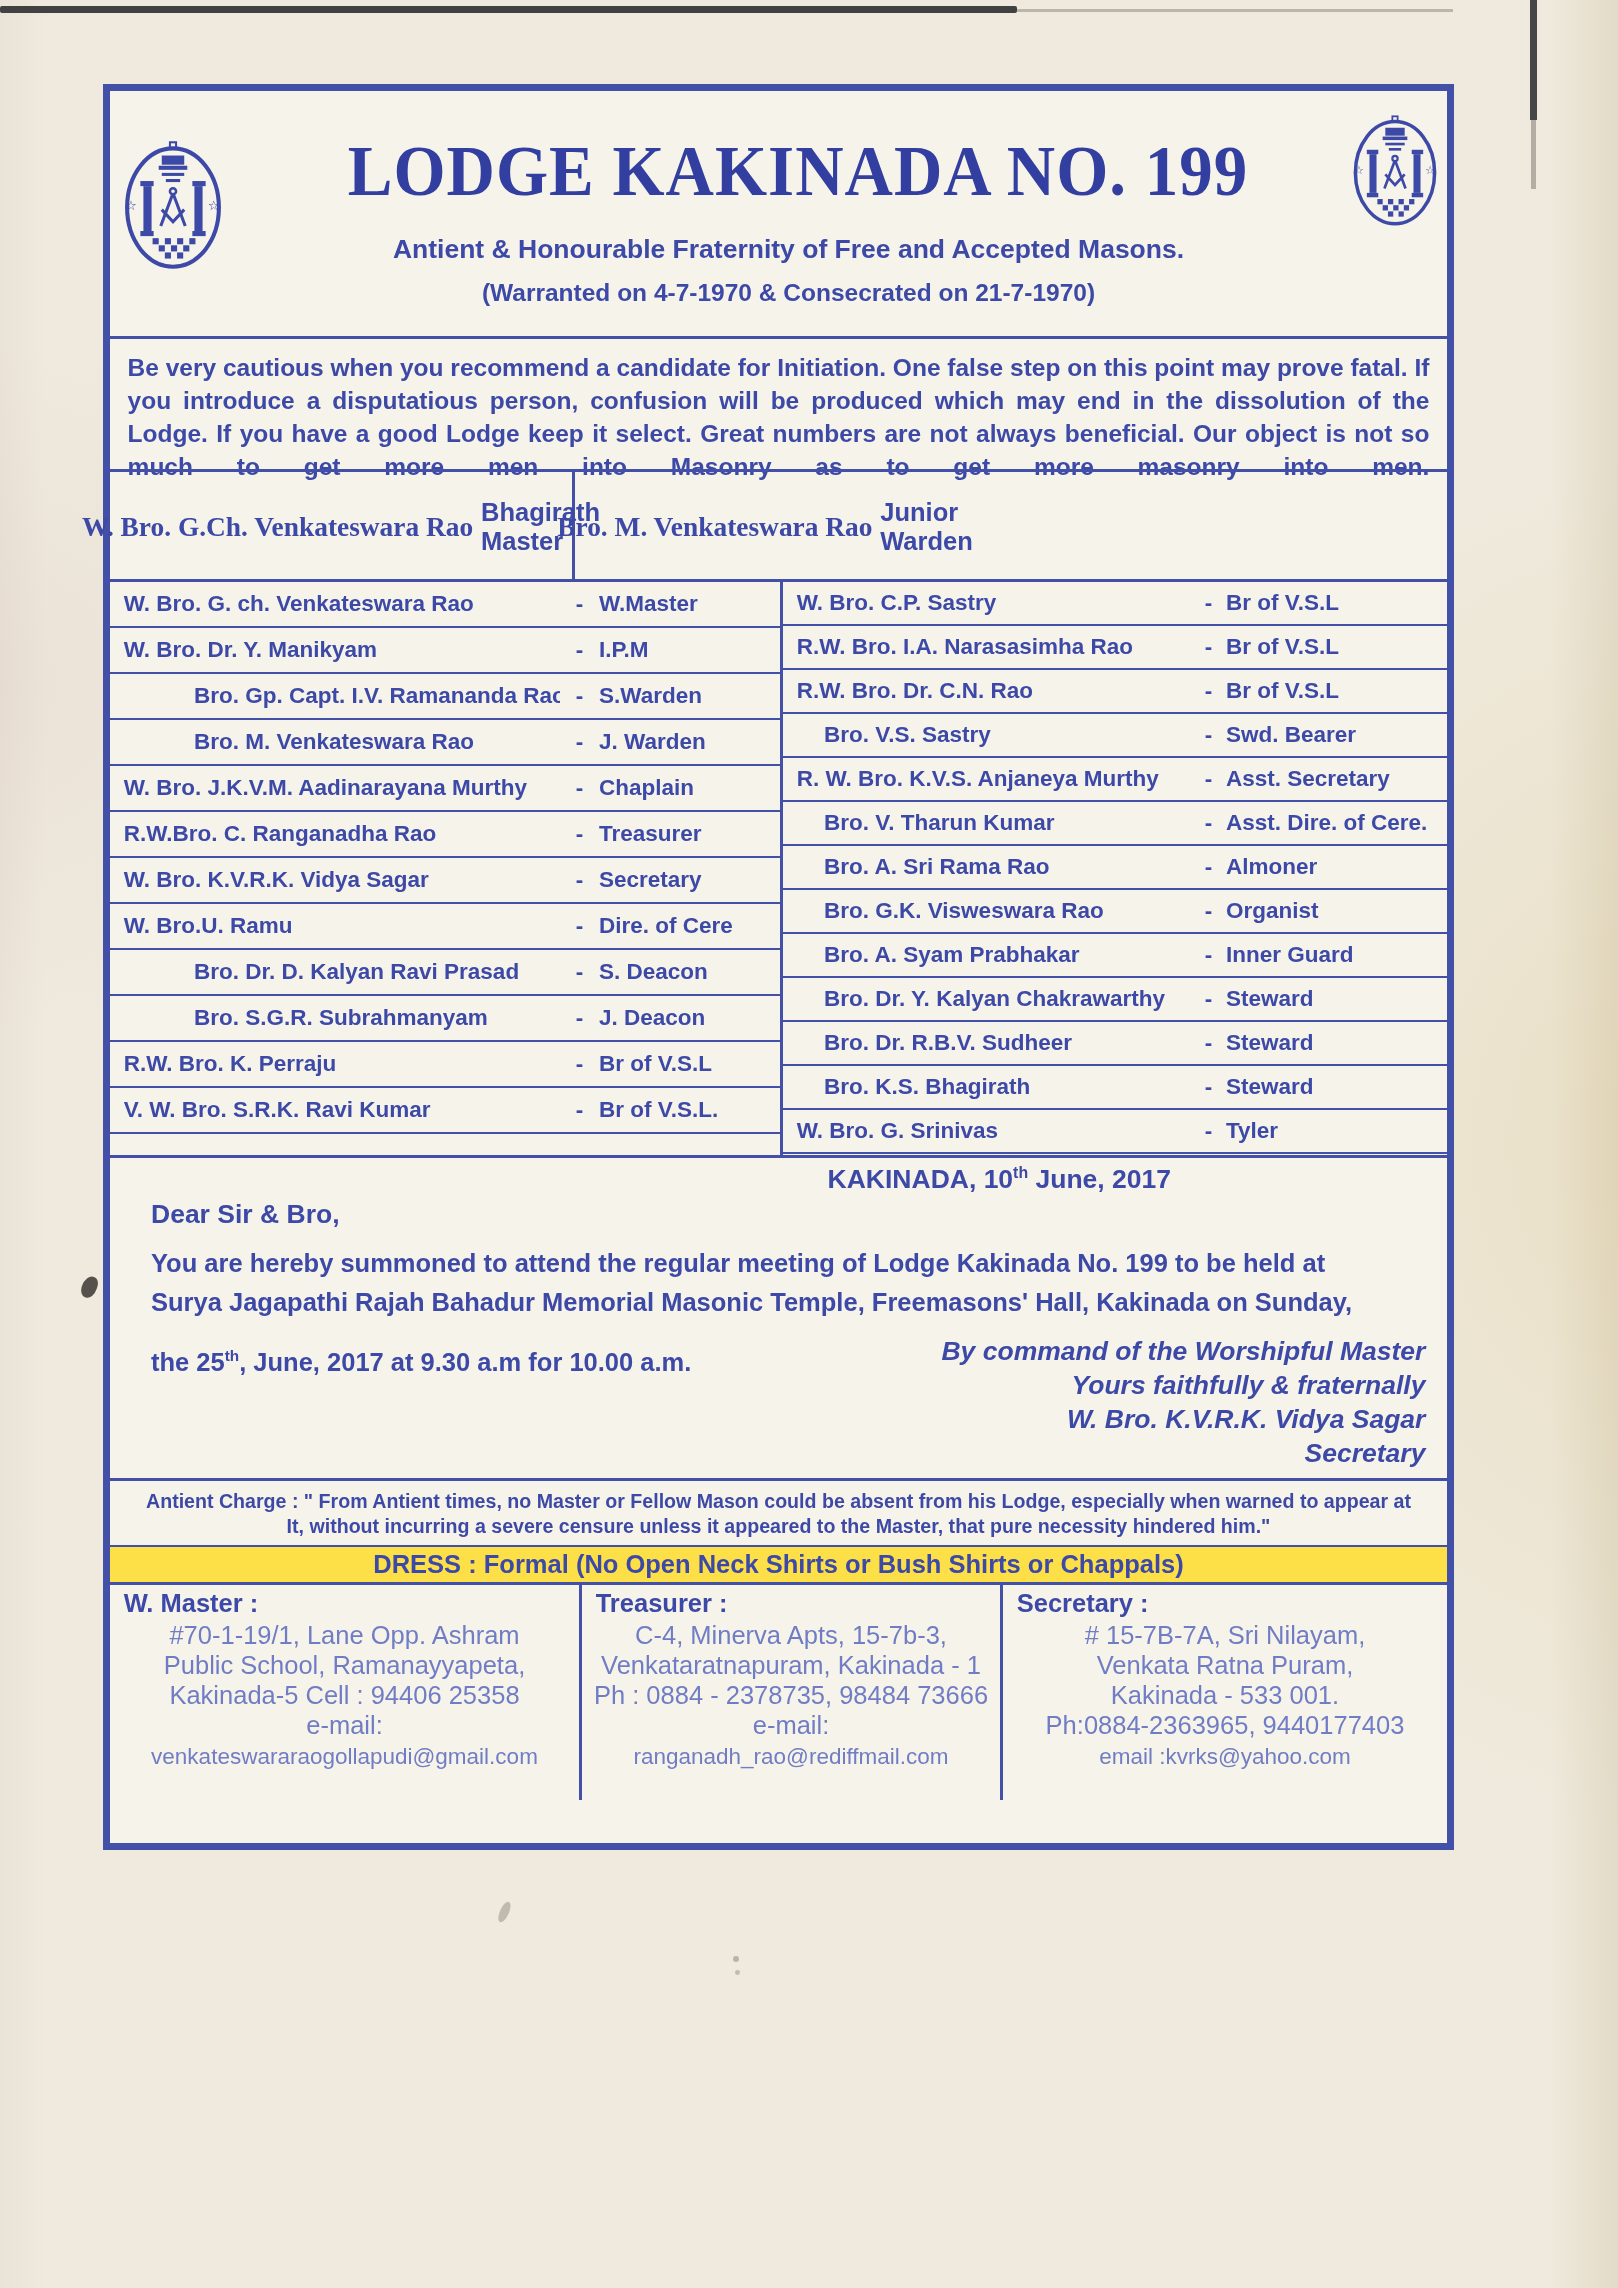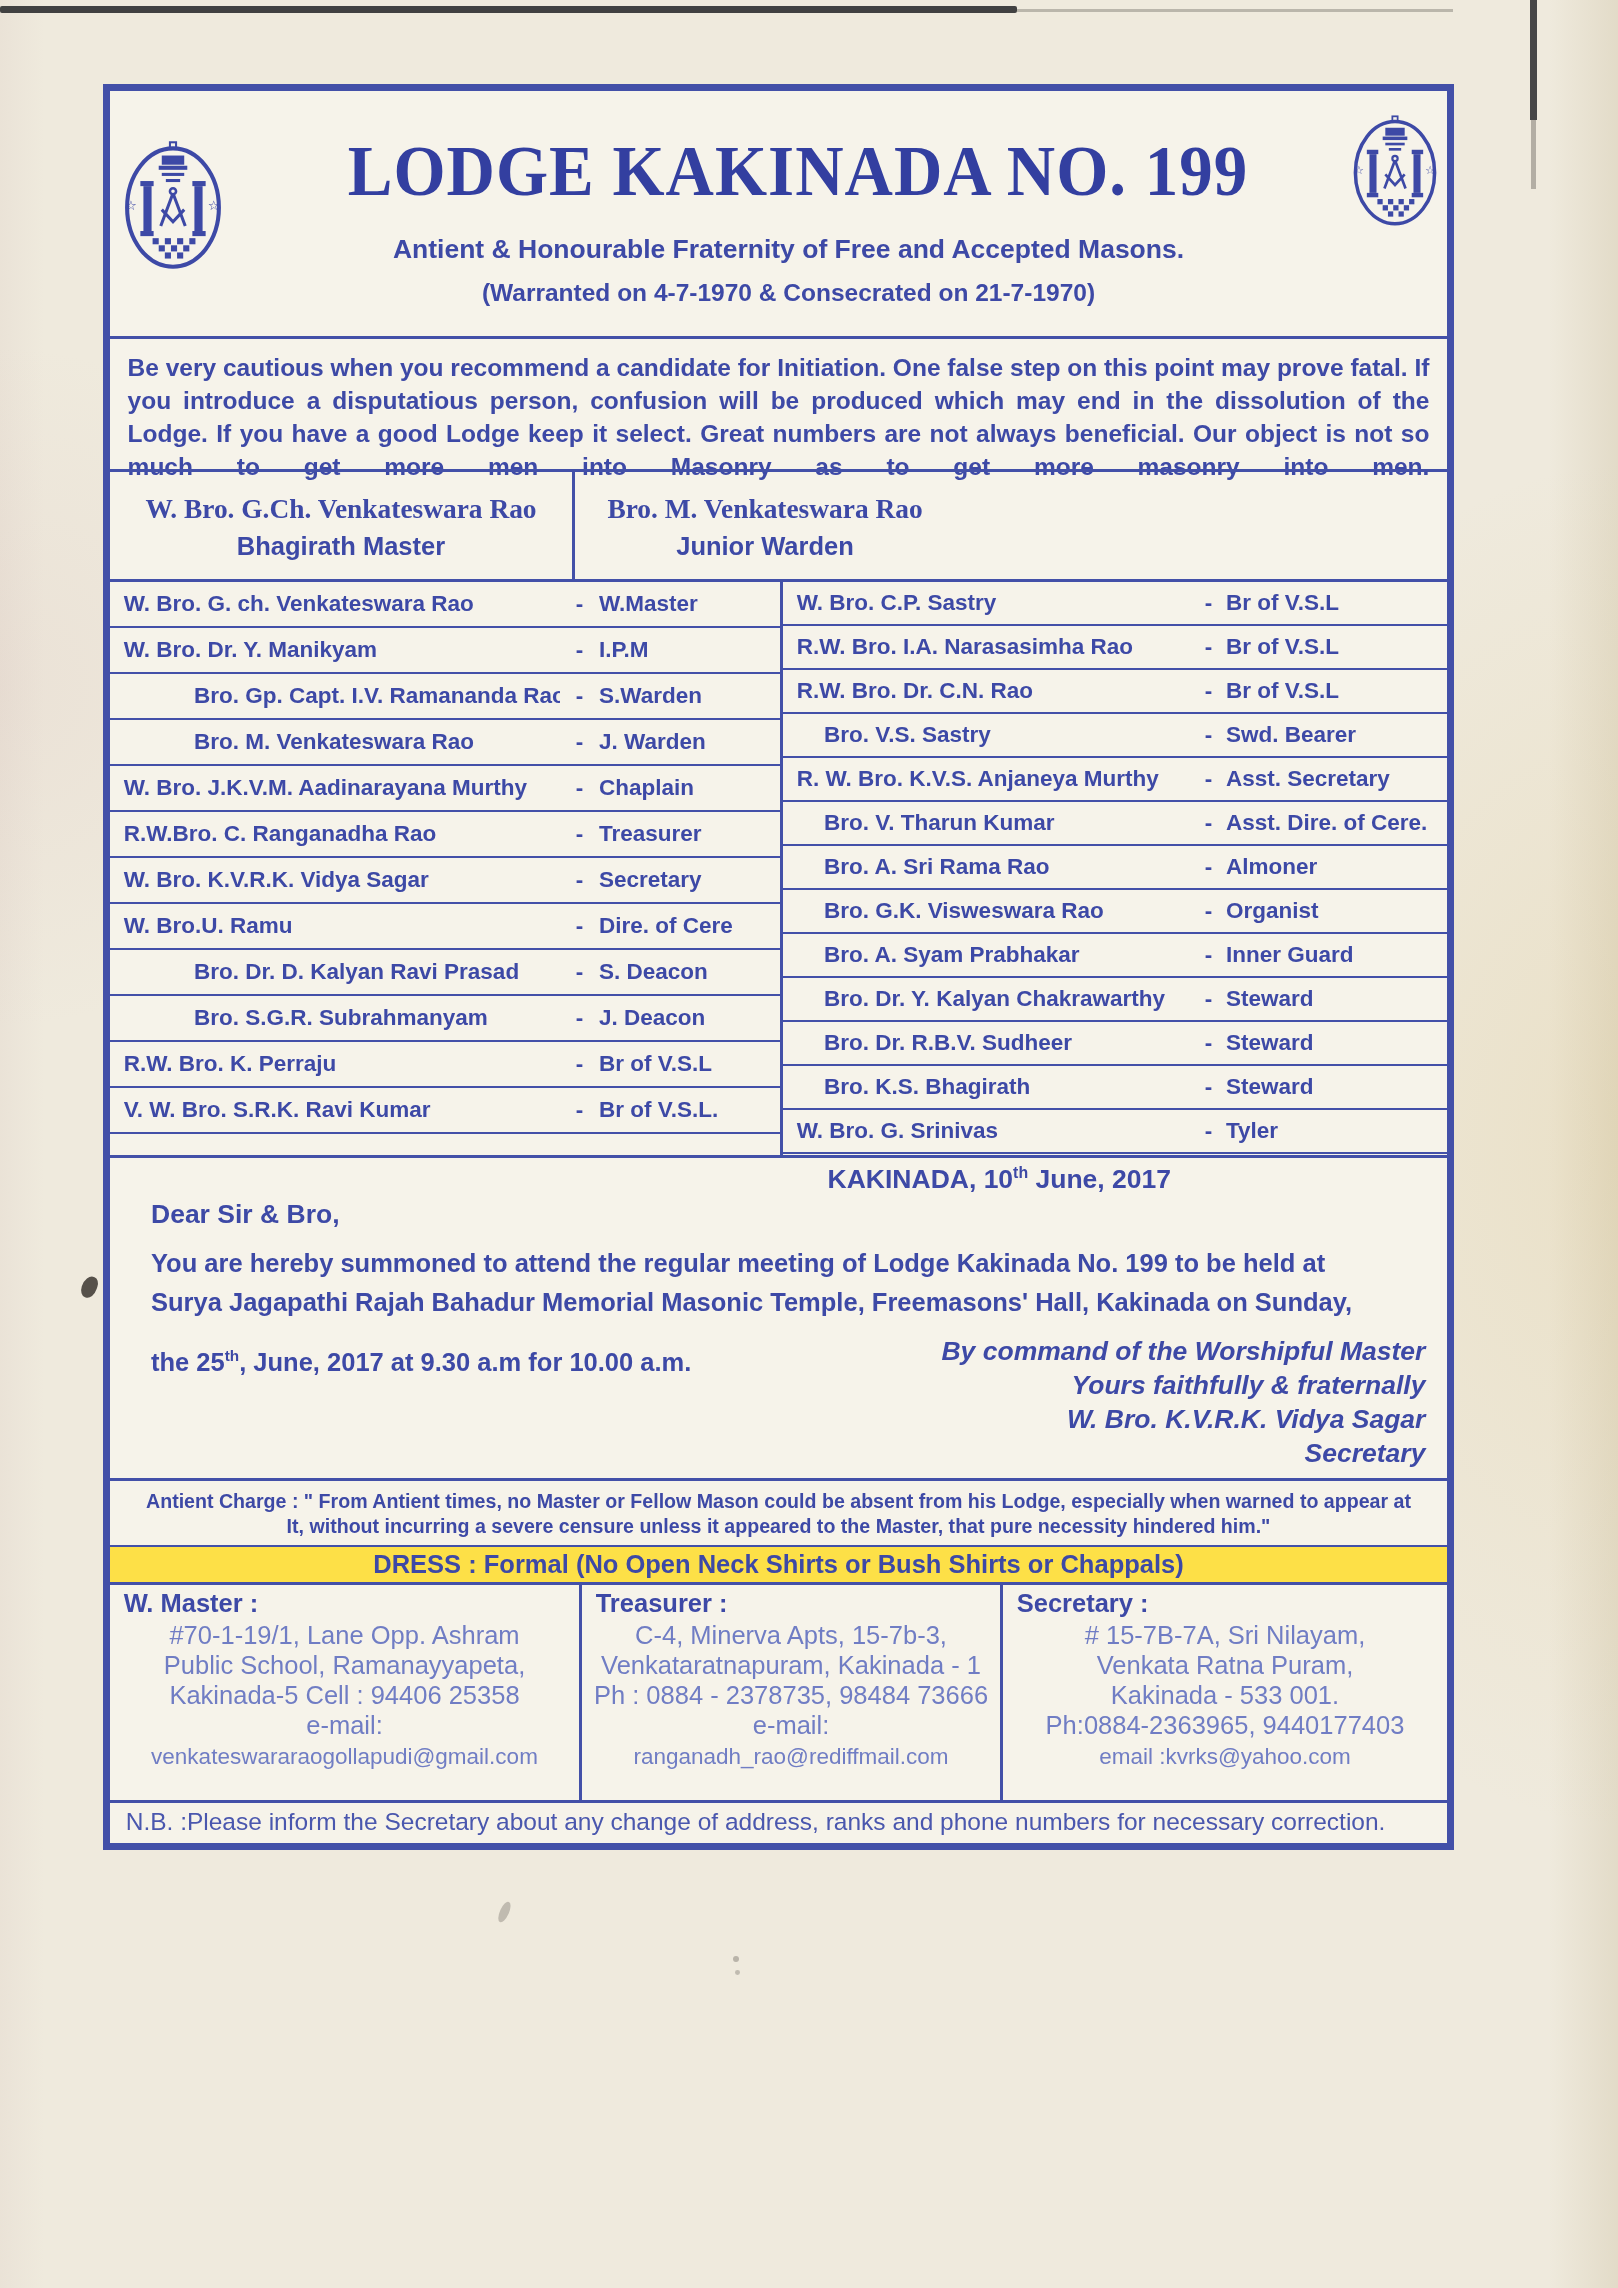--- a/index.html
+++ b/index.html
@@ -57,21 +57,21 @@
   }
   .subtitle{position:absolute;left:147px;right:127px;top:143px;text-align:center;font-weight:bold;font-size:26.5px;}
   .warrant{position:absolute;left:147px;right:127px;top:188px;text-align:center;font-weight:bold;font-size:24.5px;}
 
   
   .caution{height:133px;padding:11.8px 17.6px 0 17.6px;}
   .caution p{font-weight:bold;font-size:24.5px;line-height:33px;text-align:justify;text-align-last:justify;}
 
   
   .principals{height:110px;display:grid;grid-template-columns:465px 380px 1fr;}
-  .pcell{border-right:3.9px solid var(--line);display:flex;flex-direction:column;align-items:center;justify-content:center;gap:7.8px;padding-top:3.9px;}
+  .pcell{border-right:3.9px solid var(--line);display:flex;flex-direction:row;align-items:center;justify-content:center;gap:7.8px;padding-top:3.9px;}
   .pcell:last-child{border-right:none;}
   .pname{font-family:"Liberation Serif",serif;font-weight:bold;font-size:27.4px;white-space:nowrap;}
   .poffice{font-weight:bold;font-size:25.5px;}
 
   
   .officers{height:576px;display:grid;grid-template-columns:673px 1fr;}
   .ocol-left{border-right:3.9px solid var(--line);}
   .orow{display:grid;align-items:center;border-bottom:2.9px solid var(--line);font-weight:bold;font-size:22.5px;}
   .ocol-left .orow{height:46px;grid-template-columns:1fr 39px 181px;}
   .ocol-right .orow{height:44px;grid-template-columns:1fr 35px 221px;}
@@ -395,17 +395,16 @@
         <div class="clines">
           <div># 15-7B-7A, Sri Nilayam,</div>
           <div>Venkata Ratna Puram,</div>
           <div>Kakinada - 533 001.</div>
           <div>Ph:0884-2363965, 9440177403</div>
         </div>
         <div class="cemail">email :kvrks@yahoo.com</div>
       </div>
     </div>
 
-    <div class="section nb bt">N.B. :Please inform the Secretary about any change of address, ranks and phone numbers for necessary correction.</div>
 
   </div>
 </div>
 
 
 </body></html>

